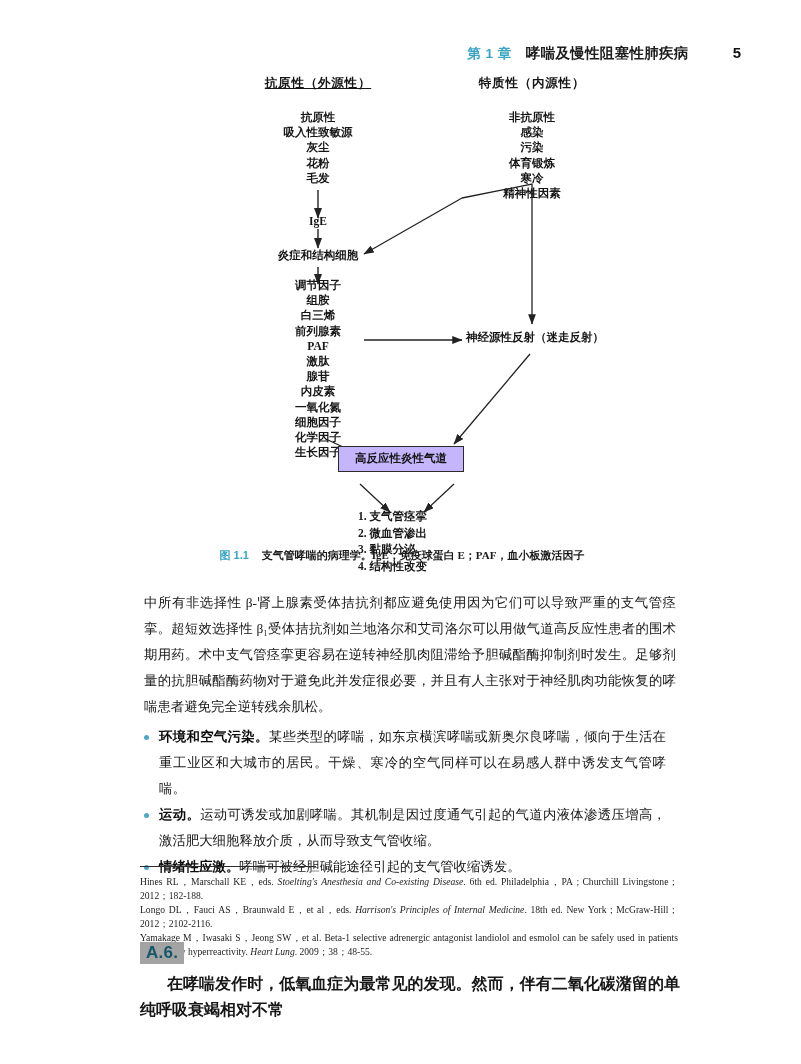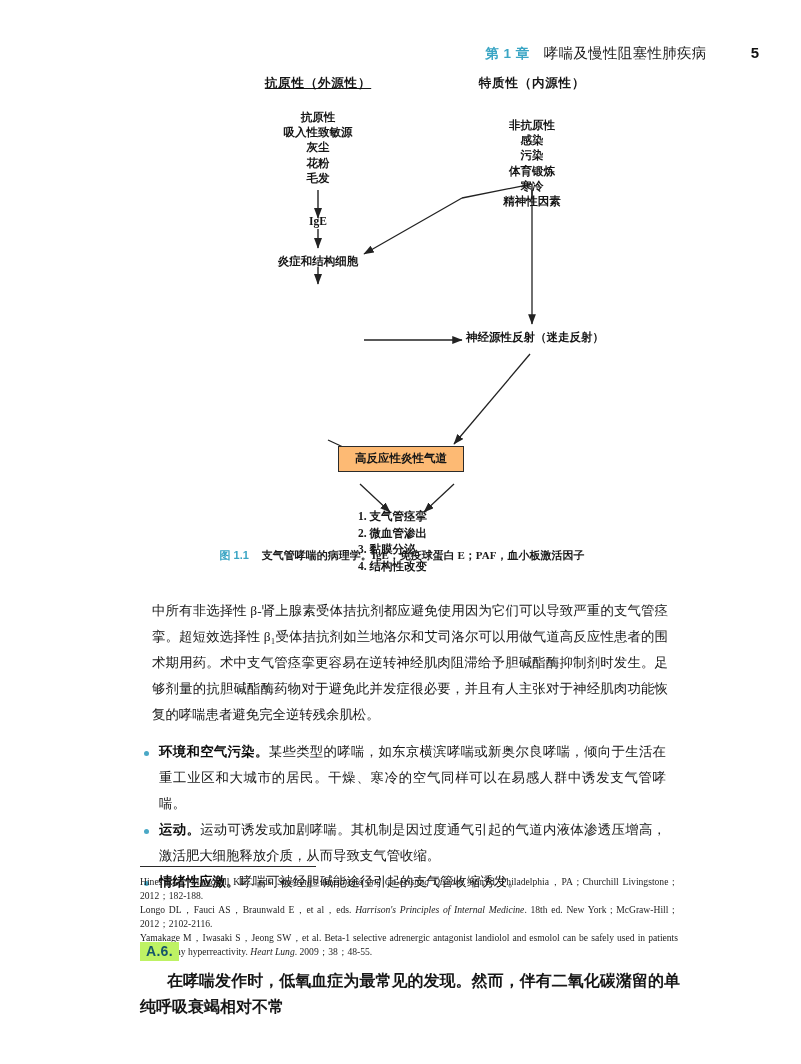--- a/index.html
+++ b/index.html
@@ -17,33 +17,33 @@
   
   .page-header {
     position: absolute;
     top: 44px;
     left: 0;
     width: 801px;
     height: 26px;
     display: flex;
     align-items: baseline;
     justify-content: flex-end;
-    padding-right: 42px;
+    padding-right: 60px;
   }
   .chap-label {
     color: #3aa5c4;
     font-family: "Liberation Sans", sans-serif;
     font-weight: bold;
     font-size: 13.5px;
     letter-spacing: .5px;
   }
   .chap-title {
     color: #1d1d1d;
     font-family: "Liberation Sans", sans-serif;
-    font-weight: normal;
+    font-weight: bold;
     font-size: 14.5px;
     margin-left: 14px;
     letter-spacing: .3px;
   }
   .page-num {
     color: #111;
     font-family: "Liberation Sans", sans-serif;
     font-weight: bold;
     font-size: 15px;
     margin-left: 44px;
@@ -72,21 +72,21 @@
     font-size: 12.5px;
     font-weight: bold;
     letter-spacing: .8px;
   }
   .node.plain { font-weight: bold; }
   .node.boxed {
     border: 1px solid #2b2b2b;
     padding: 4px 16px 5px 16px;
     font-weight: bold;
     font-size: 11.5px;
-    background: #fdba74;
+    background: #c4b5fd;
   }
   .node.listnums {
     text-align: left;
     line-height: 16.5px;
   }
 
   
   .caption {
     position: absolute;
     top: 548px;
@@ -110,34 +110,33 @@
   }
 
   
   .body-col {
     position: absolute;
     top: 586px;
     left: 140px;
     width: 540px;
   }
   p.para {
-    margin: 12px;
+    margin: 4px;
     font-size: 13.4px;
     line-height: 26px;
     text-align: justify;
     text-justify: inter-character;
     color: #171717;
     letter-spacing: 0;
   }
 
   ul.bullets {
     list-style: none;
     margin: 1px 14px 0 0;
     padding: 0;
-    font-family: Liberation Mono, monospace;
   }
   ul.bullets > li {
     position: relative;
     padding-left: 19px;
     font-size: 13.4px;
     line-height: 26px;
     text-align: justify;
     color: #171717;
     margin-bottom: 0;
   }
@@ -181,25 +180,25 @@
     top: 942px;
     left: 140px;
     width: 540px;
   }
   .qhead {
     display: flex;
     align-items: center;
     gap: 9px;
   }
   .qtag {
-    background: #bef264;
+    background: #a3a3a3;
     color: #16566a;
     font-family: "Liberation Sans", sans-serif;
     font-weight: bold;
-    font-size: 14px;
+    font-size: 17px;
     padding: 2px 6px 3px 6px;
     line-height: 1;
     letter-spacing: .3px;
   }
   .qtext {
     color: #2e9ec0;
     font-family: "Liberation Sans", sans-serif;
     font-weight: bold;
     font-size: 13.6px;
     letter-spacing: .1px;
@@ -255,31 +254,43 @@
   <div class="node col-head" style="left:96px; top:4px; width:180px;text-decoration:underline;">抗原性（外源性）</div>
 
   <div class="node col-head" style="left:310px; top:4px; width:180px;">特质性（内源性）</div>
 
   <div class="node plain" style="left:96px; top:38px; width:180px;">抗原性
 吸入性致敏源
 灰尘
 花粉
 毛发</div>
 
-  <div class="node plain" style="left:310px; top:38px; width:180px;margin-top:8px;">非抗原性
+  <div class="node plain" style="left:310px; top:38px; width:180px;">非抗原性
 感染
 污染
 体育锻炼
 寒冷
 精神性因素</div>
 
   <div class="node plain" style="left:146px; top:142px; width:80px;">IgE</div>
 
-  <div class="node plain" style="left:106px; top:182px; width:160px;">炎症和结构细胞</div>
-
+  <div class="node plain" style="left:106px; top:176px; width:160px;">炎症和结构细胞</div>
+
+  <div class="node plain" style="left:116px; top:206px; width:140px;">调节因子
+组胺
+白三烯
+前列腺素
+PAF
+激肽
+腺苷
+内皮素
+一氧化氮
+细胞因子
+化学因子
+生长因子</div>
 
   <div class="node plain" style="left:334px; top:258px; width:200px; text-align:left;">神经源性反射（迷走反射）</div>
 
   <div class="node boxed" style="left:206px; top:374px;">高反应性炎性气道</div>
 
   <div class="node listnums" style="left:226px; top:436px; width:170px;">1. 支气管痉挛
 2. 微血管渗出
 3. 黏膜分泌
 4. 结构性改变</div>
 </div>

